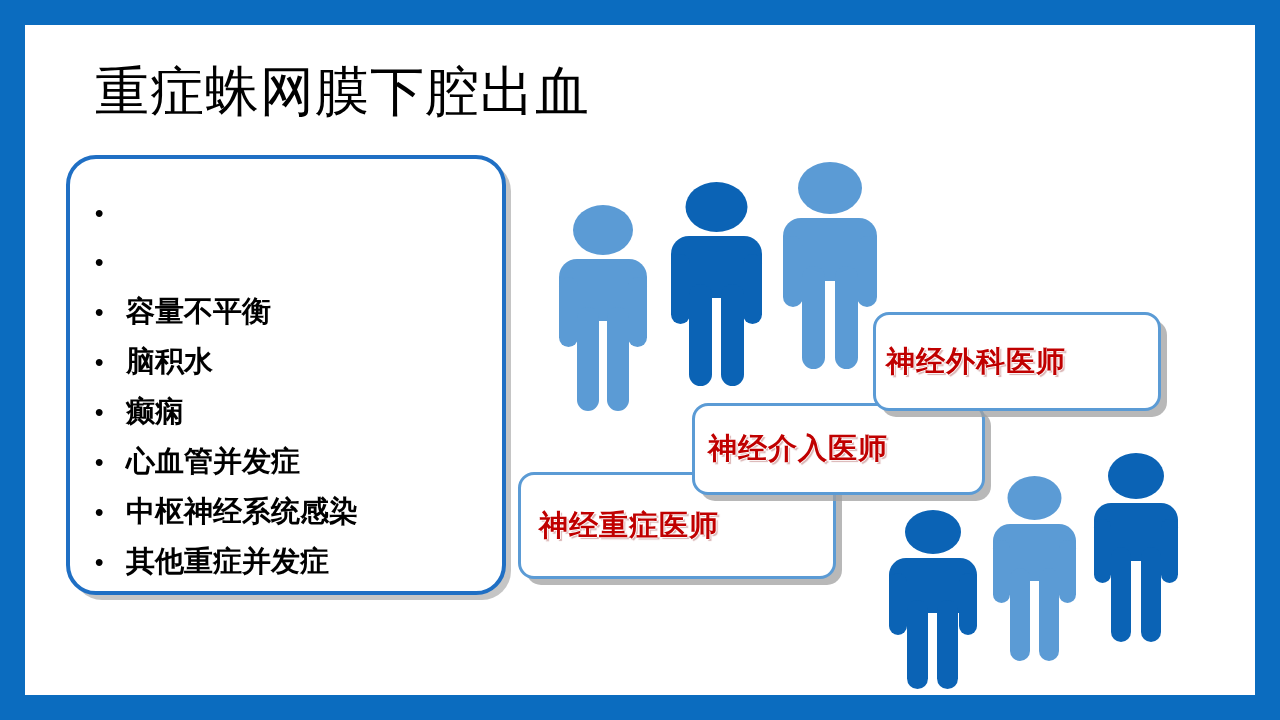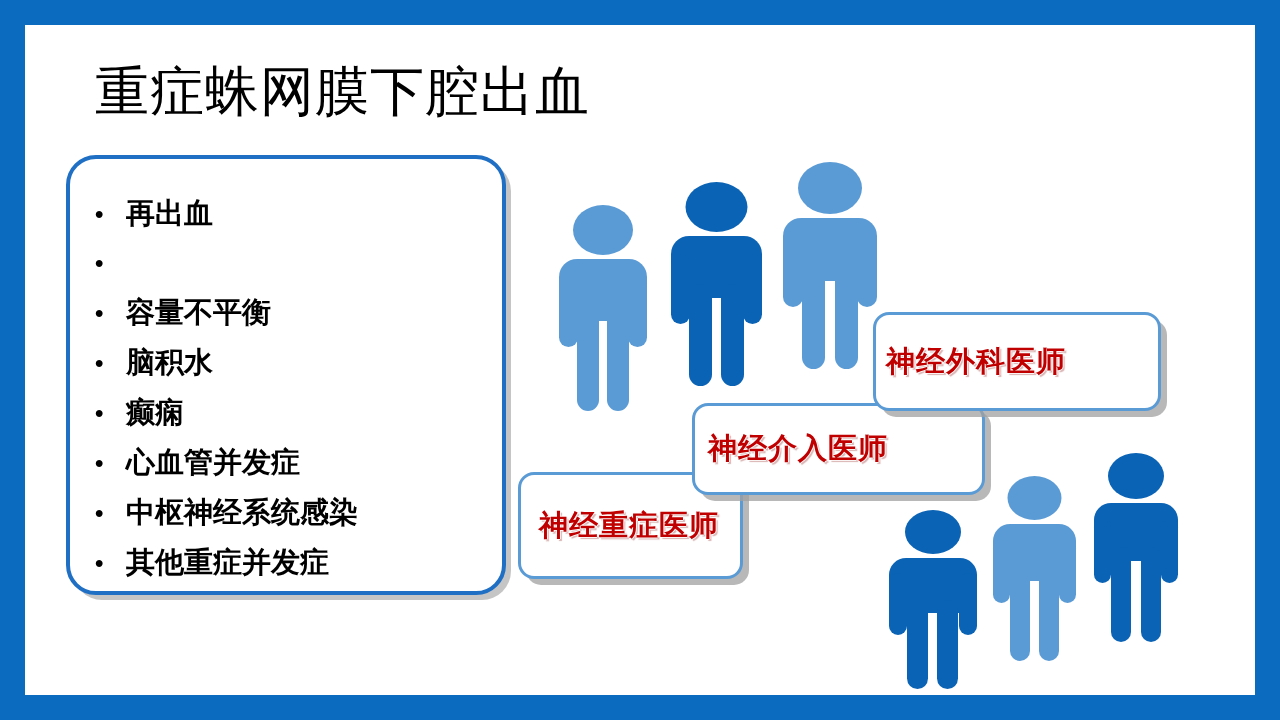--- a/index.html
+++ b/index.html
@@ -107,21 +107,21 @@
     padding-left: 18px;
     text-shadow:
        1px  0   0 rgba(255,255,255,0.85),
       -1px  0   0 rgba(255,255,255,0.85),
        0    1px 0 rgba(255,255,255,0.85),
        0   -1px 0 rgba(255,255,255,0.85),
        2px  2px 1px rgba(150,40,40,0.35);
   }
   #callout-neurosurgeon      { left: 873px; top: 312px; width: 288px; height: 99px; }
   #callout-neurointervention { left: 692px; top: 403px; width: 293px; height: 92px; }
-  #callout-neurocritical     { left: 518px; top: 472px; width: 225px; height: 107px; }
+  #callout-neurocritical     { left: 518px; top: 472px; width: 318px; height: 107px; }
   #callout-neurosurgeon .callout-label      { padding-left: 10px; }
   #callout-neurointervention .callout-label { padding-left: 13px; }
   #callout-neurocritical .callout-label     { padding-left: 18px; }
 </style>
 </head>
 <body>
 
 <div id="slide">
 
   <div class="frame-bar frame-top"></div>
@@ -218,21 +218,20 @@
   </div>
 
   <div class="callout" id="callout-neurosurgeon">
     <span class="callout-label">神经外科医师</span>
   </div>
 
   <div id="bullet-panel">
     <ul id="bullet-list">
       <li>
         <span class="bullet-dot">•</span>
-        <span class="bullet-text">再出血</span>
       </li>
       <li>
         <span class="bullet-dot">•</span>
       </li>
       <li>
         <span class="bullet-dot">•</span>
         <span class="bullet-text">容量不平衡</span>
       </li>
       <li>
         <span class="bullet-dot">•</span>

